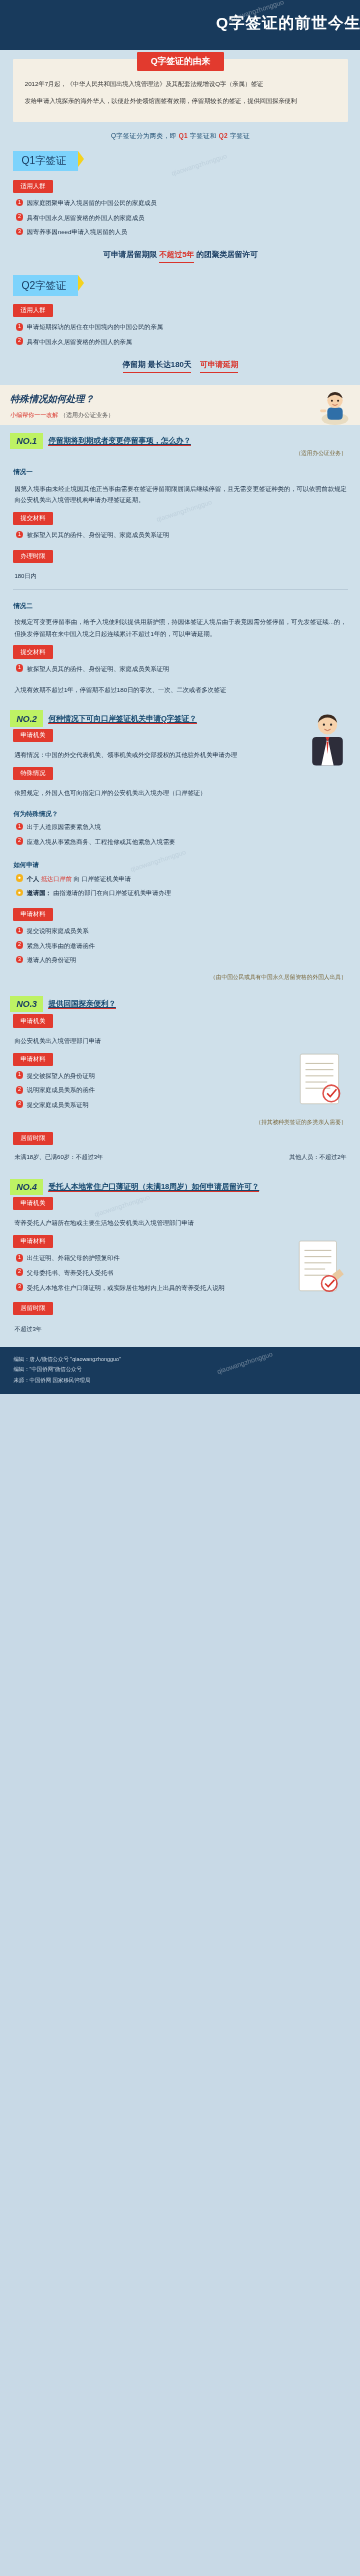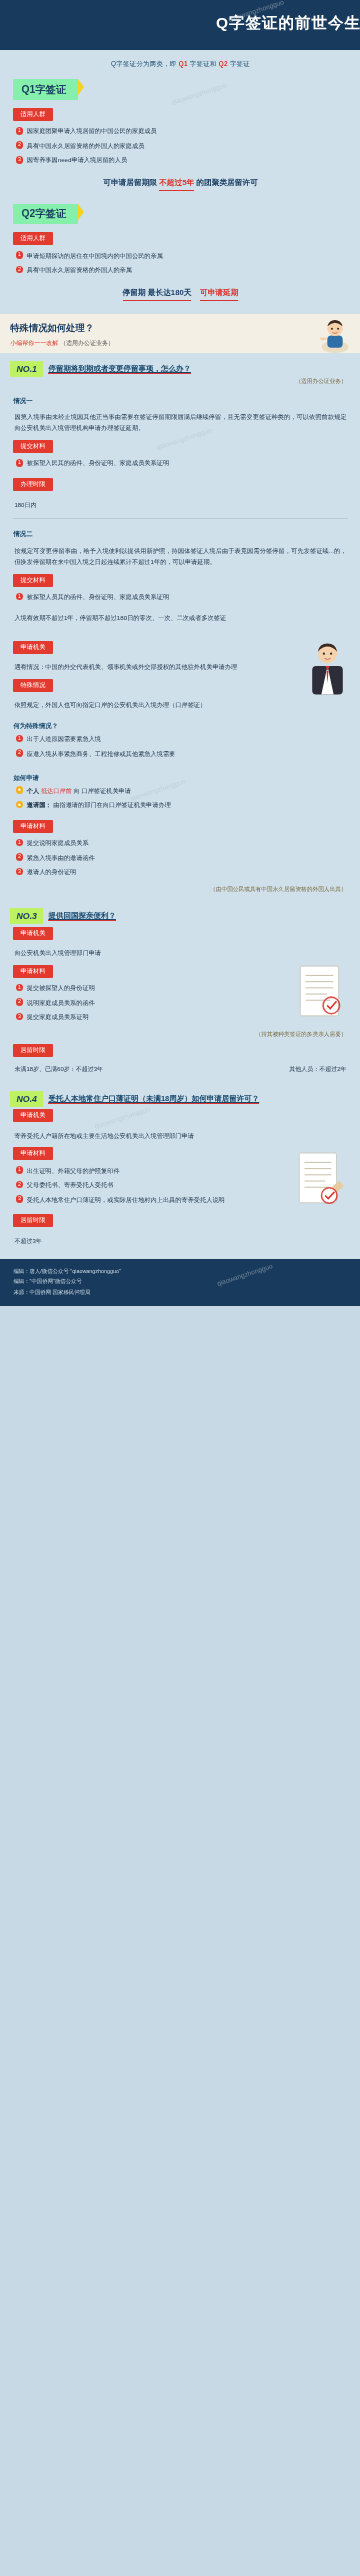--- a/index.html
+++ b/index.html
@@ -59,24 +59,24 @@
     font-size: 6.4px;
     color: #17486e;
     padding: 10.3px 0 7.2px 0;
     letter-spacing: 0.3px;
   }
   .divider-label .q { color: #d9342b; font-weight: bold; }
 
   
   .qtag {
     display: inline-block;
-    background: #86efac;
+    background: #7dd3fc;
     color: #1b3e63;
     font-size: 10.3px;
-    font-weight: bold;
+    font-weight: normal;
     padding: 3.1px 11.3px 3.1px 8.2px;
     position: relative;
     margin: 3.1px 0 6.2px 13.4px;
   }
   .qtag:after {
     content: "";
     position: absolute;
     right: -6.7px; top: 0;
     border-left: 6.7px solid #f4d21e;
     border-top: 8.8px solid transparent;
@@ -133,20 +133,21 @@
     background: #f4efe4;
     margin-top: 3.1px;
     padding: 8.2px 10.3px 5.2px 10.3px;
     position: relative;
     min-height: 37px;
   }
   .qbanner-title {
     font-size: 9.3px;
     font-weight: bold;
     color: #1b3e63;
+    font-style: italic;
   }
   .qbanner-sub {
     font-size: 6px;
     color: #555;
     margin-top: 4.1px;
   }
   .qbanner-sub .rd { color: #d9342b; }
   .kid {
     position: absolute;
     right: 7.2px; bottom: 0;
@@ -235,20 +236,31 @@
 </head>
 <body>
 
 <div class="page">
 
   <div class="header">
     <div class="header-title">Q字签证的前世今生</div>
     <span class="wm" style="left:227px; top:7.2px;">qiaowangzhongguo</span>
   </div>
 
+  <div style="padding-top:9.3px;">
+    <div class="origin-box">
+      <div class="ribbon-wrap">
+        <span class="ribbon">Q字签证的由来</span>
+      </div>
+      <div class="origin-text">
+        <p>2012年7月起，《中华人民共和国出境入境管理法》及其配套法规增设Q字（亲属）签证</p>
+        <p>发给申请入境探亲的海外华人，以便赴外使领馆面签有效期，停留期较长的签证，提供回国探亲便利</p>
+      </div>
+    </div>
+  </div>
 
   <div class="divider-label">
     <span>Q字签证分为两类，即</span>
     <span class="q">Q1</span>
     <span>字签证和</span>
     <span class="q">Q2</span>
     <span>字签证</span>
   </div>
 
   <div style="position:relative;">
@@ -344,20 +356,26 @@
       <div class="numitem">
           <span class="bullet">1</span>
           <span>被探望人员其的函件、身份证明、家庭成员关系证明</span>
         </div>
     </div>
     <div class="para">入境有效期不超过1年，停留期不超过180日的零次、一次、二次或者多次签证</div>
     <span class="wm wmd" style="left:155px; top:82px;">qiaowangzhongguo</span>
   </div>
 
   <div class="noblock" style="position:relative;">
+    <div class="nohead">
+      <span class="nobadge">NO.2</span>
+      <span class="noq">
+        <span class="ul">何种情况下可向口岸签证机关申请Q字签证？</span>
+      </span>
+    </div>
     <div><span class="subtag">申请机关</span></div>
     <div class="para">遇有情况：中国的外交代表机关、领事机关或外交部授权的其他驻外机关申请办理</div>
     <div><span class="subtag">特殊情况</span></div>
     <div class="para">依照规定，外国人也可向指定口岸的公安机关出入境办理（口岸签证）</div>
 
     <div class="caseline">何为特殊情况？</div>
     <div class="numlist">
       <div class="numitem">
           <span class="bullet">1</span>
           <span>出于人道原因需要紧急入境</span>

